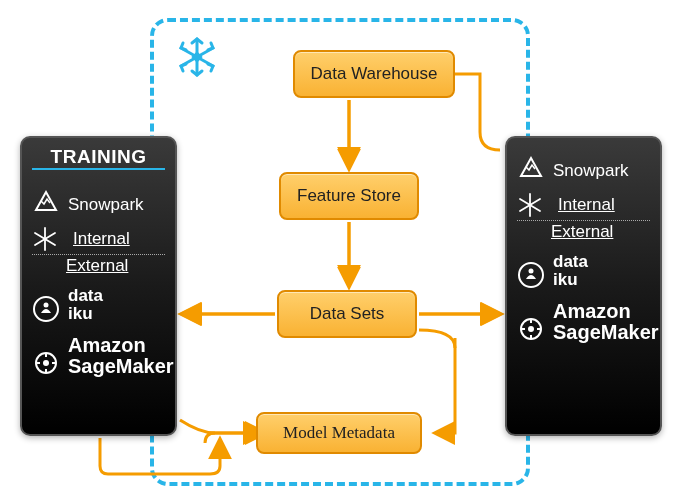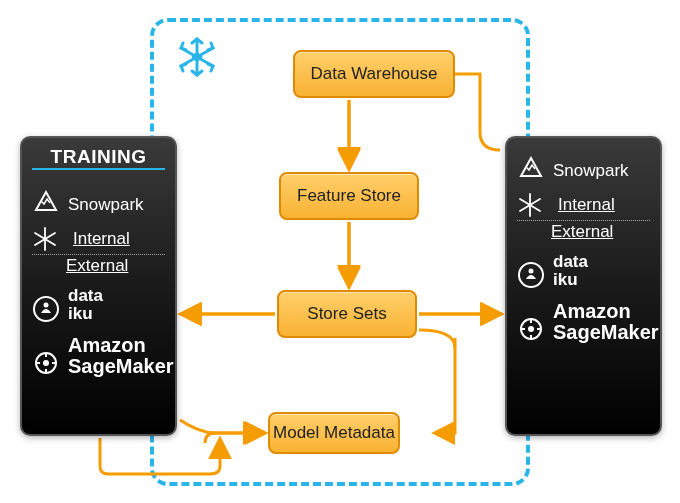--- a/index.html
+++ b/index.html
@@ -79,21 +79,21 @@
     align-items: center;
     justify-content: center;
     font-size: 17px;
     color: #222;
     z-index: 2;
     box-shadow: inset 0 1px 0 rgba(255,255,255,0.5);
   }
   .box-dw { left: 268px; top: 50px;  width: 162px; height: 48px; margin-left: 25px; }
   .box-fs { left: 279px; top: 172px; width: 140px; height: 48px; }
   .box-ms { left: 277px; top: 290px; width: 140px; height: 48px; }
-  .box-mm { left: 268px; top: 412px; width: 132px; height: 42px; }
+  .box-mm { left: 256px; top: 412px; width: 166px; height: 42px; font-family: Liberation Serif, serif; }
 
   .svg-arrows {
     position: absolute;
     left: 0; top: 0;
     width: 680px; height: 503px;
     z-index: 1;
     pointer-events: none;
   }
 </style>
 </head>
@@ -118,21 +118,21 @@
   </svg>
 </div>
 
 <div class="orange-box box-dw">
   <span>Data Warehouse</span>
 </div>
 <div class="orange-box box-fs">
   <span>Feature Store</span>
 </div>
 <div class="orange-box box-ms">
-  <span>Store Sets</span>
+  <span>Data Sets</span>
 </div>
 <div class="orange-box box-mm">
   <span>Model Metadata</span>
 </div>
 
 <div class="panel left">
   <div class="panel-title">TRAINING</div>
 
   <div class="panel-row">
     <svg width="28" height="28" viewBox="0 0 28 28">

